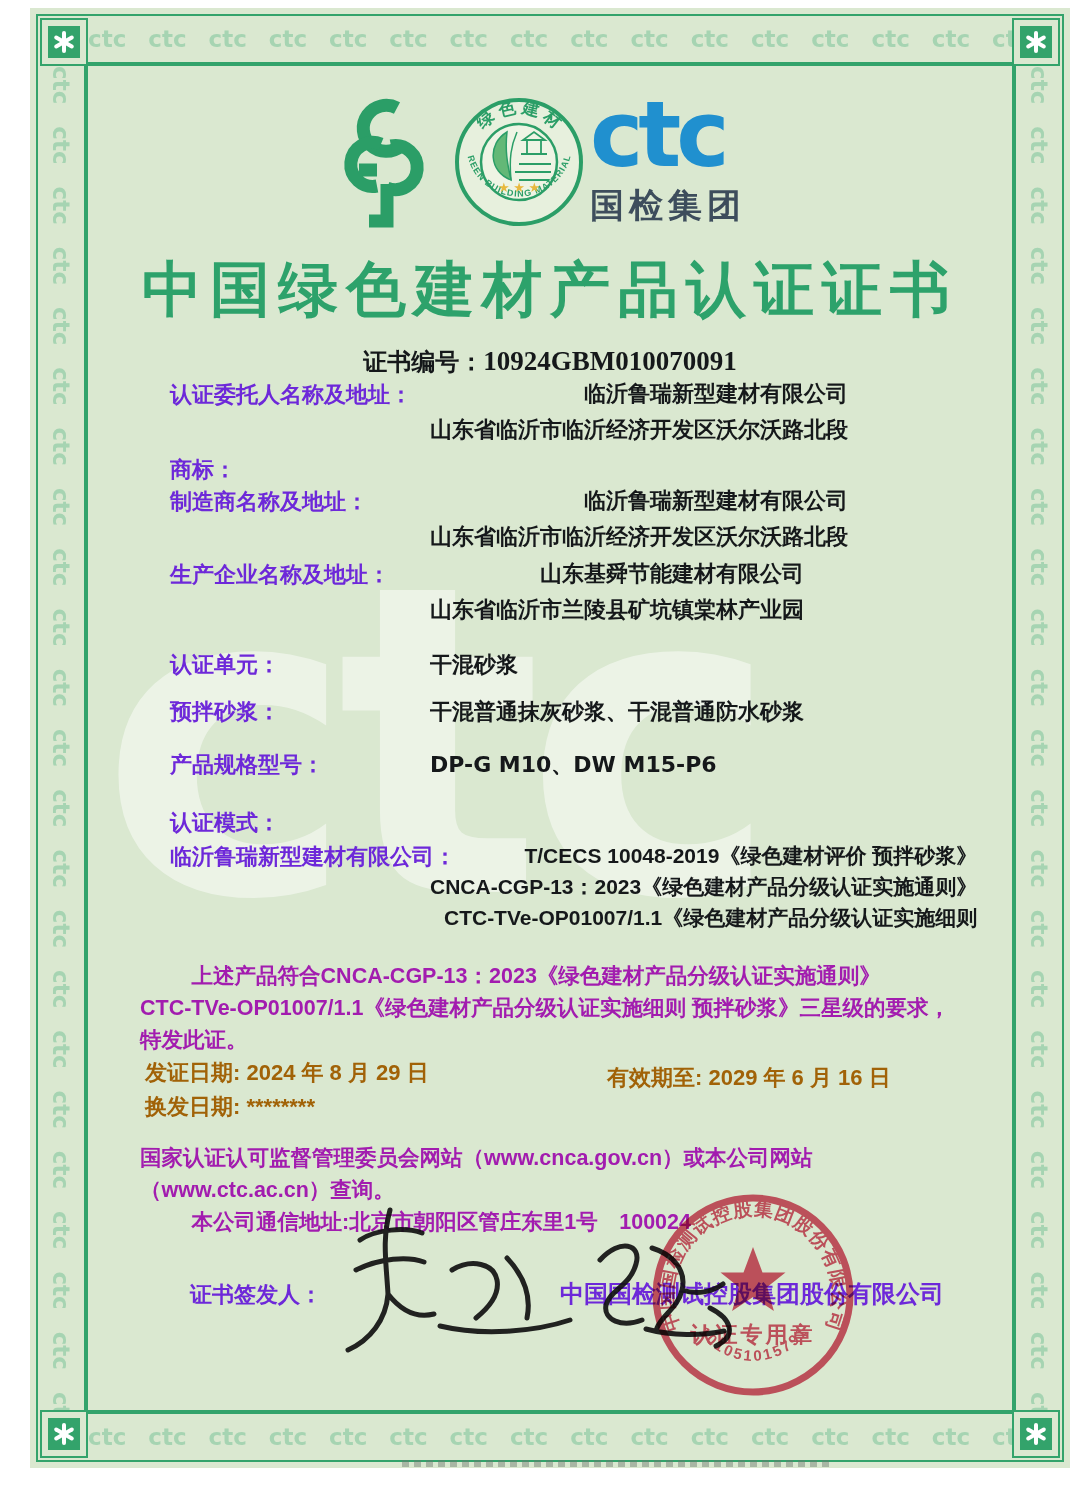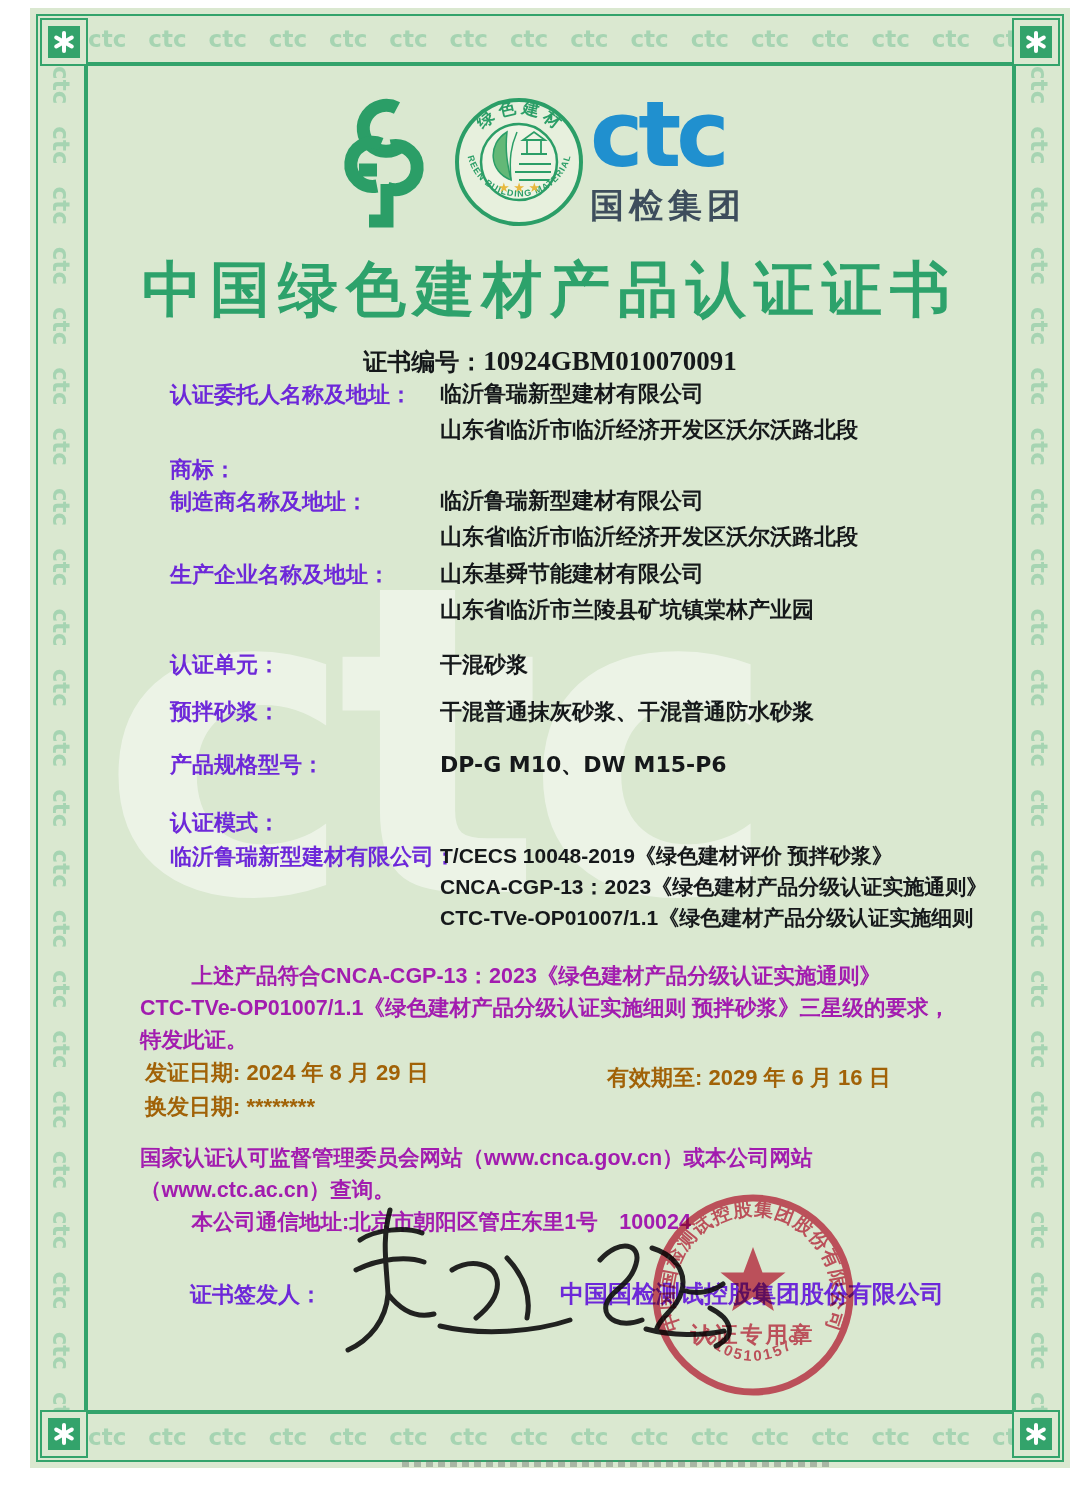--- a/index.html
+++ b/index.html
@@ -28,21 +28,21 @@
   .abs{position:absolute;z-index:2;}
   .ctc-logo-text{font-family:"DejaVu Sans",sans-serif;font-weight:900;font-size:90px;
     color:#2090cf;letter-spacing:-5px;line-height:0.9;}
   .ctc-logo-sub{font-weight:800;font-size:34px;color:#3d4d5c;letter-spacing:5px;margin-top:8px;}
   .title{left:0;right:0;top:242px;text-align:center;font-family:"Liberation Serif","DejaVu Serif",serif;
     font-weight:900;font-size:60px;color:#2da26b;letter-spacing:8px;}
   .certno{left:0;right:0;top:326px;text-align:center;font-size:24px;font-weight:700;color:#15181a;margin-top:12px;}
   .certno .num{font-family:"Liberation Serif","DejaVu Serif",serif;font-weight:700;font-size:27px;}
   
   .lbl{position:absolute;left:140px;font-size:22px;font-weight:700;color:#6d28d9;white-space:nowrap;z-index:2;}
-  .val{position:absolute;left:410px;font-size:22px;font-weight:700;color:#15181a;white-space:nowrap;z-index:2;}
+  .val{position:absolute;left:400px;font-size:22px;font-weight:700;color:#15181a;white-space:nowrap;z-index:2;text-align:right;}
   .val .line{height:36px;line-height:28px;}
   .stdline{height:31px;line-height:27px;font-size:21px;}
   .para{position:absolute;left:110px;width:830px;font-size:21.5px;font-weight:700;
     color:#a21caf;line-height:32px;z-index:2;}
   .indent{text-indent:2.4em;}
   .dateline{position:absolute;font-size:22px;font-weight:700;color:#a16207;z-index:2;white-space:nowrap;}
   
   .signer{left:160px;top:1272px;}
   .company{left:530px;top:1270px;font-size:24px;}
   .sigsvg{position:absolute;left:260px;top:1190px;z-index:2;}

